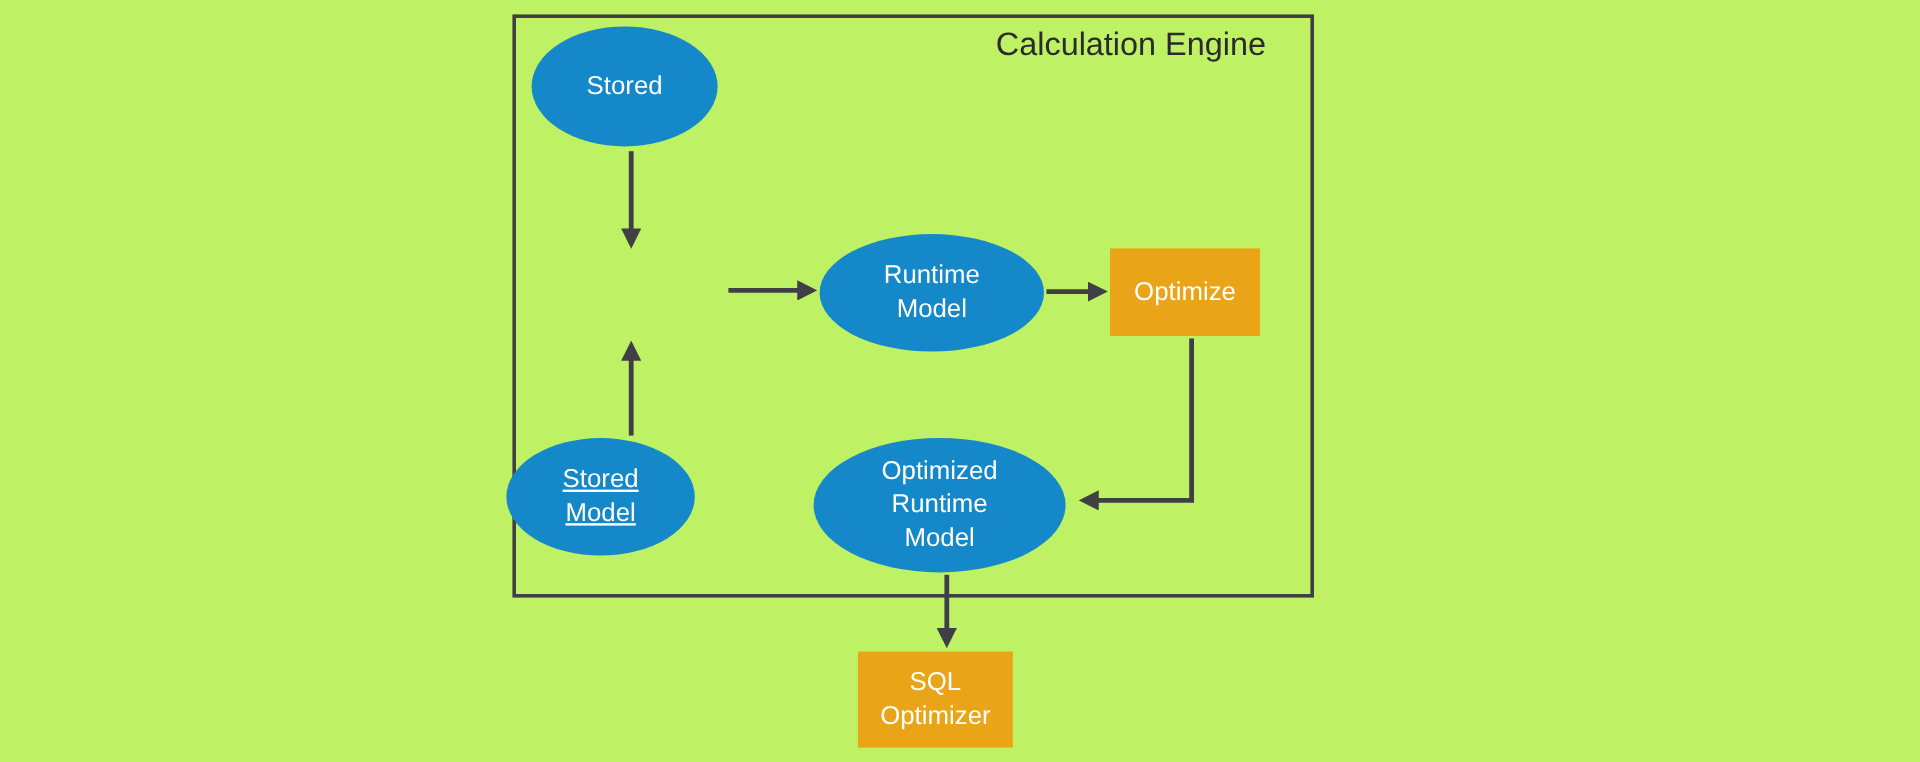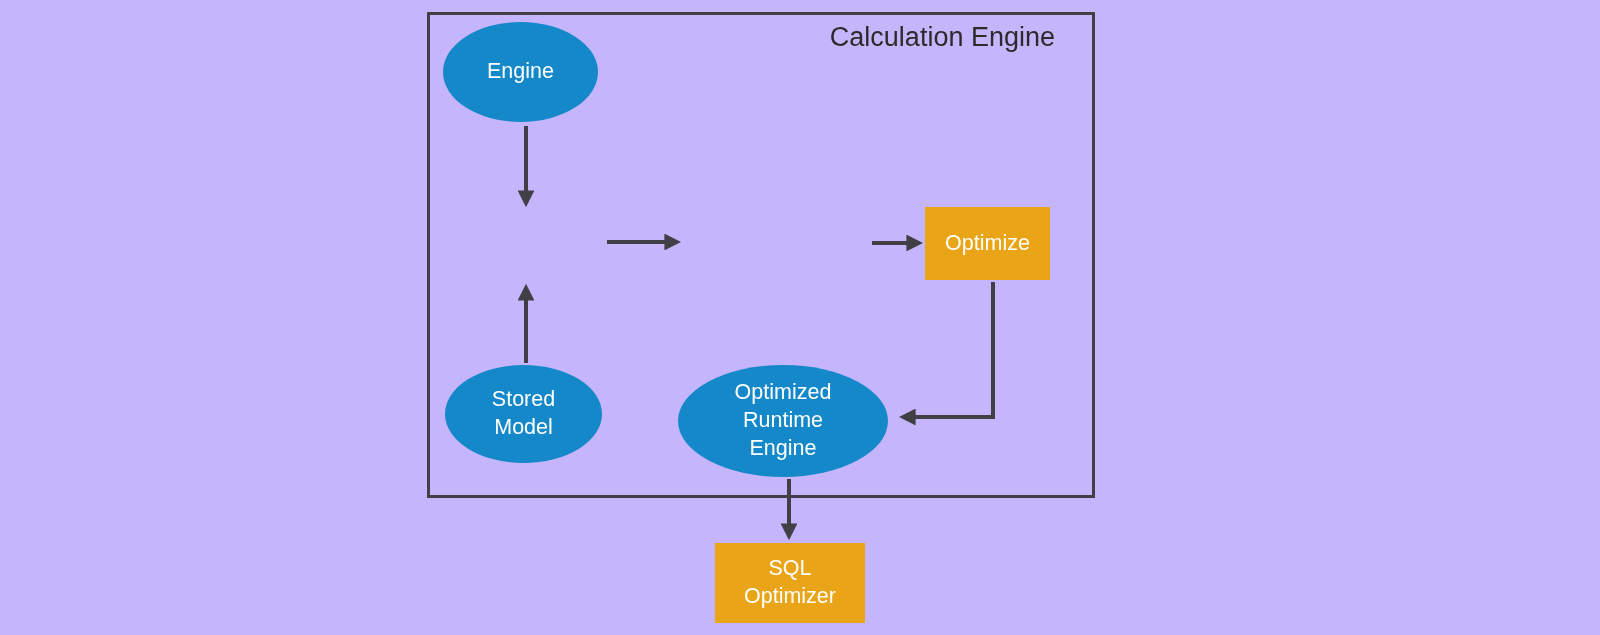--- a/index.html
+++ b/index.html
@@ -9,21 +9,21 @@
     --title-text: #2B2B2B;
     --node-text: #FFFFFF;
   }
   * { margin: 0; padding: 0; box-sizing: border-box; }
   html, body { background: #FFFFFF; }
   body { font-family: "Liberation Sans", sans-serif; }
   .stage {
     position: relative;
     width: 1600px;
     height: 635px;
-    background: #c4b5fd;
+    background: #bef264;
     overflow: hidden;
     padding-left: 16px;
   }
   .container-box {
     position: absolute;
     left: 427px; top: 12px;
     width: 668px; height: 486px;
     border: 3px solid var(--line);
     background: transparent;
   }
@@ -57,23 +57,23 @@
     font-size: 21.5px;
     line-height: 1.3;
   }
   .node.ellipse { background: var(--blue); border-radius: 50%; }
   .node.rect    { background: var(--orange); }
 
   .node-query        { left: 443px; top: 22px;  width: 155px; height: 100px; }
   .node-instantiate  { left: 448px; top: 208px; width: 157px; height: 75px;  }
   .node-runtime      { left: 683px; top: 195px; width: 187px; height: 98px;  }
   .node-optimize     { left: 925px; top: 207px; width: 125px; height: 73px;  }
-  .node-stored       { left: 445px; top: 365px; width: 157px; height: 98px;  }
+  .node-stored       { left: 422px; top: 365px; width: 157px; height: 98px; text-decoration: underline;  }
   .node-orm          { left: 678px; top: 365px; width: 210px; height: 112px; }
-  .node-sql          { left: 715px; top: 543px; width: 150px; height: 80px;  }
+  .node-sql          { left: 715px; top: 543px; width: 129px; height: 80px;  }
 
   .label-w80  { width: 80px;  }
   .label-w100 { width: 100px; }
   .label-w115 { width: 115px; }
   .label-w110 { width: 110px; }
 </style>
 </head>
 <body>
 
 <div class="stage">
@@ -90,34 +90,37 @@
     <polyline points="526,363 526,288" marker-end="url(#arrow)"></polyline>
     <polyline points="607,242 677,242" marker-end="url(#arrow)"></polyline>
     <polyline points="872,243 919,243" marker-end="url(#arrow)"></polyline>
     <polyline points="993,282 993,417 903,417" marker-end="url(#arrow)"></polyline>
     <polyline points="789,479 789,536" marker-end="url(#arrow)"></polyline>
   </svg>
 
   <div class="diagram-title">Calculation Engine</div>
 
   <div class="node ellipse node-query">
-    <span>Engine</span>
+    <span>Stored</span>
   </div>
 
 
+  <div class="node ellipse node-runtime">
+    <span class="label-w100">Runtime Model</span>
+  </div>
 
   <div class="node rect node-optimize">
     <span>Optimize</span>
   </div>
 
   <div class="node ellipse node-stored">
     <span class="label-w80">Stored Model</span>
   </div>
 
   <div class="node ellipse node-orm">
-    <span class="label-w115">Optimized Runtime Engine</span>
+    <span class="label-w115">Optimized Runtime Model</span>
   </div>
 
   <div class="node rect node-sql">
     <span class="label-w110">SQL Optimizer</span>
   </div>
 
 </div>
 
 </body></html>

